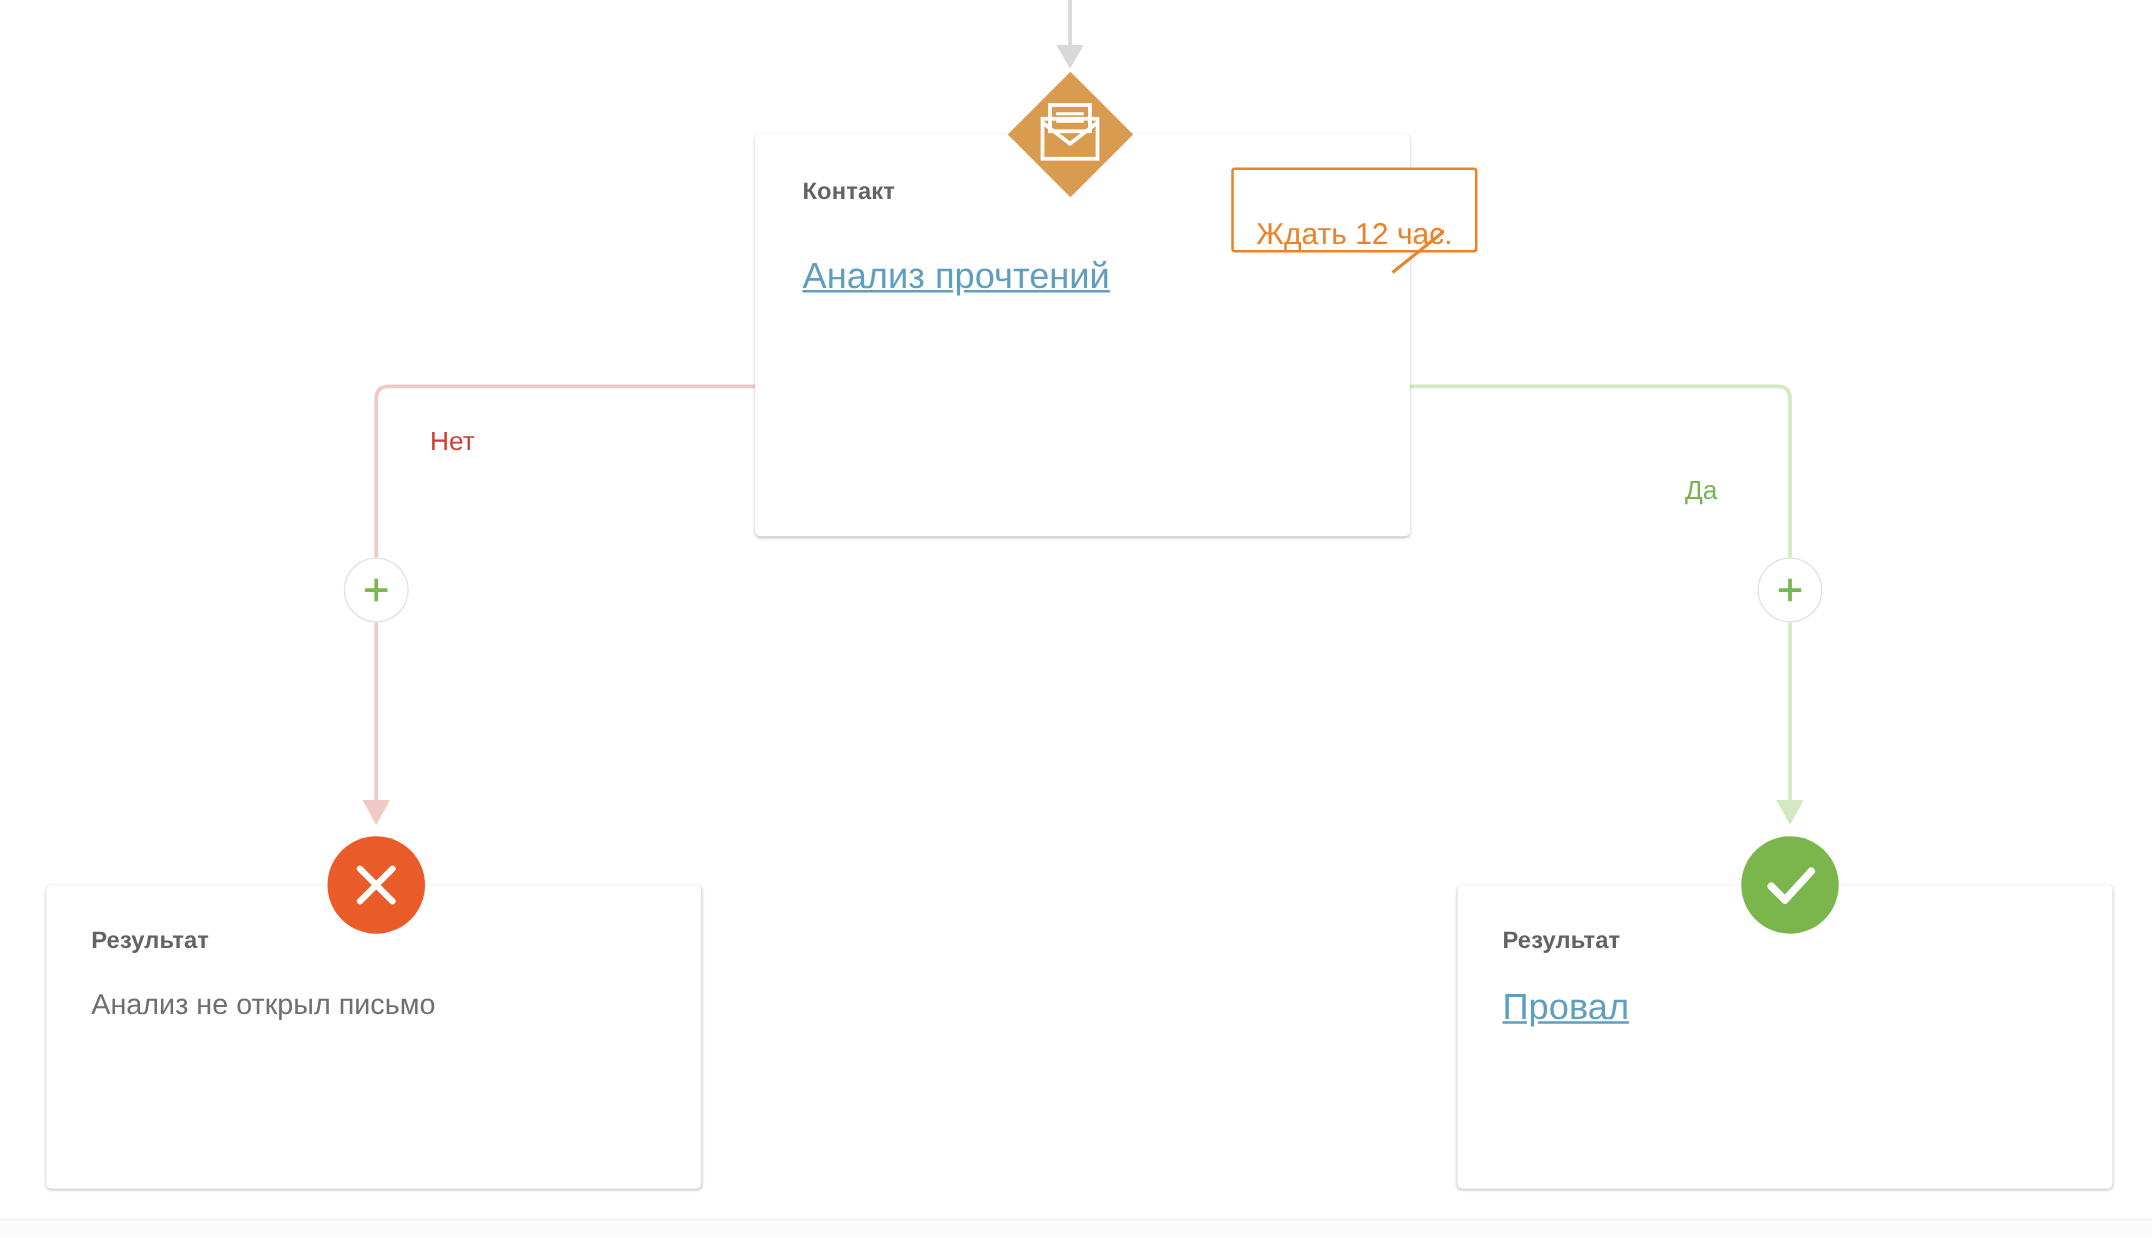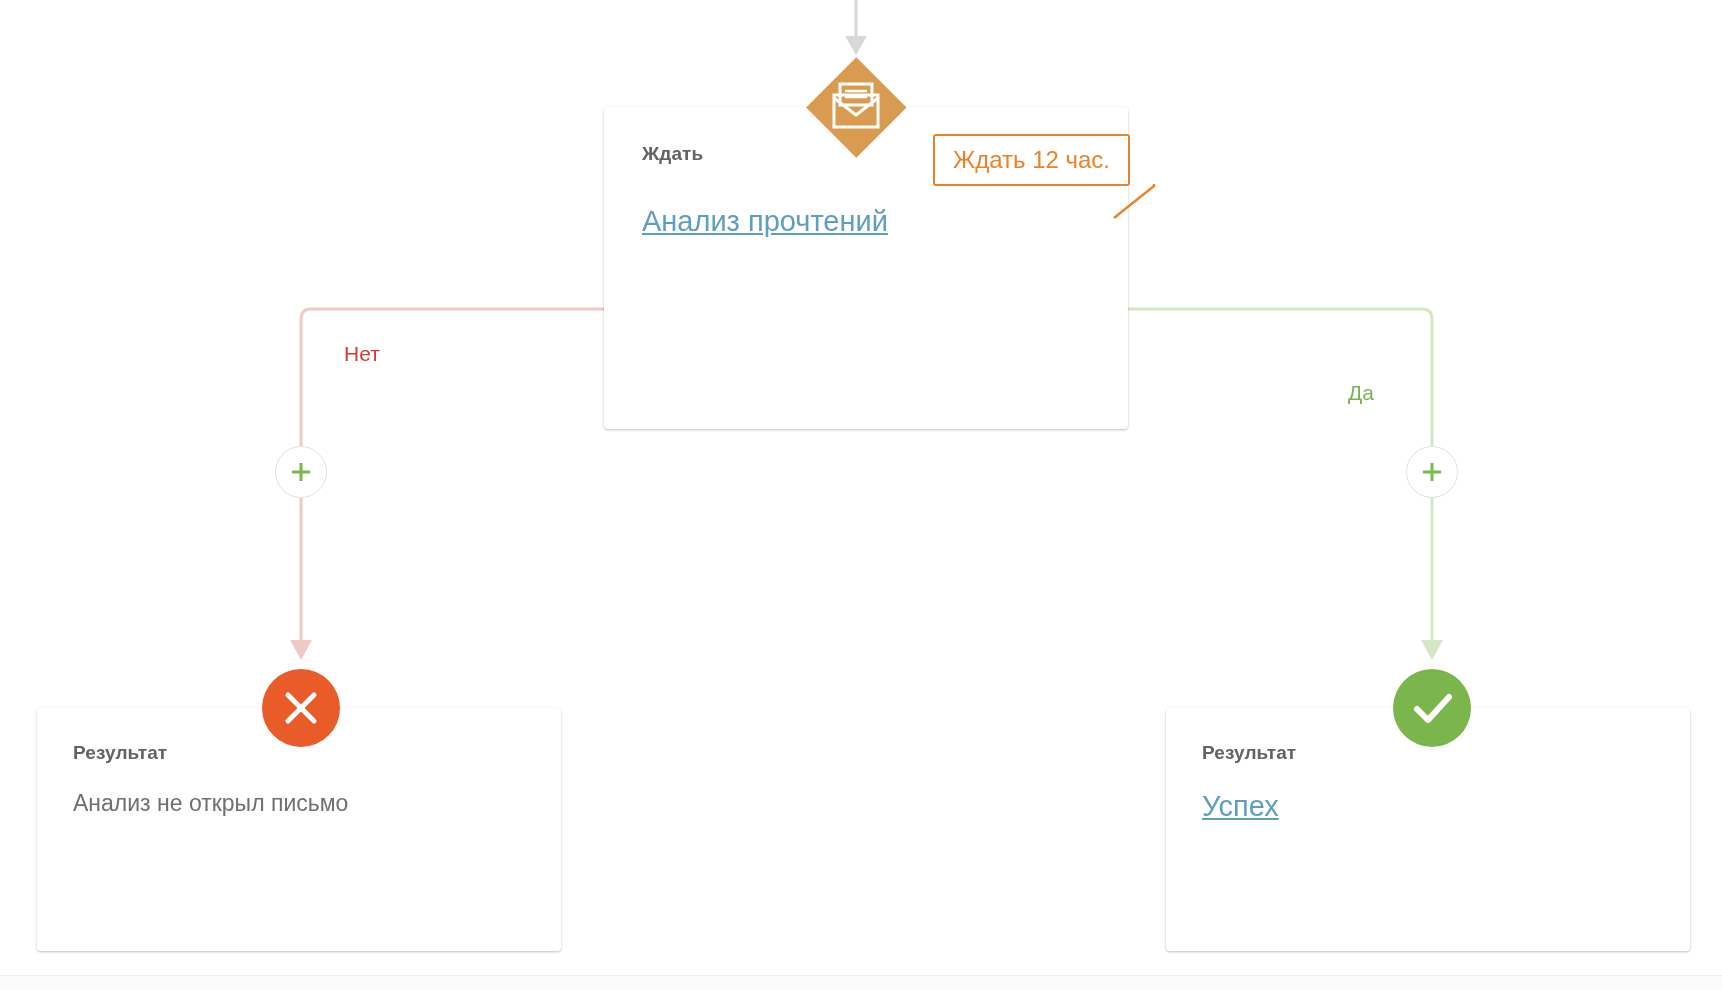--- a/index.html
+++ b/index.html
@@ -148,26 +148,26 @@
     display: flex;
     align-items: center;
     justify-content: center;
   }
   #badge-fail    { left: 262px;  top: 669px; background: #ea5b2a; }
   #badge-success { left: 1393px; top: 669px; background: #7bb64c; }
 
   
   #wait-badge {
     position: absolute;
-    left: 933px;
+    left: 985px;
     top: 134px;
-    height: 52px;
+    height: 68px;
     padding: 0 18px;
     display: flex;
-    align-items: center;
+    align-items: flex-end;
     border: 2px solid #ed8128;
     border-radius: 3px;
     background: #ffffff;
     box-sizing: border-box;
     cursor: pointer;
   }
   #wait-badge .wait-text {
     font-size: 24px;
     color: #ed8128;
     white-space: nowrap;
@@ -206,21 +206,21 @@
     <path d="M 604 309 L 311 309 Q 301 309 301 319 L 301 446" fill="none" stroke="#f0c9c7" stroke-width="3"></path>
     <path d="M 301 498 L 301 641" fill="none" stroke="#f0c9c7" stroke-width="3"></path>
     <polygon points="290,640 312,640 301,660" fill="#f0c9c7"></polygon>
 
     <path d="M 1128 309 L 1422 309 Q 1432 309 1432 319 L 1432 446" fill="none" stroke="#d5e8c4" stroke-width="3"></path>
     <path d="M 1432 498 L 1432 641" fill="none" stroke="#d5e8c4" stroke-width="3"></path>
     <polygon points="1421,640 1443,640 1432,660" fill="#d5e8c4"></polygon>
   </svg>
 
   <div class="card" id="analysis-card">
-    <div class="card-title">Ждать</div>
+    <div class="card-title">Контакт</div>
     <div class="card-link">Анализ прочтений</div>
   </div>
 
   <div id="mail-node">
     <div class="diamond"></div>
     <svg class="envelope" viewBox="0 0 100 100" xmlns="http://www.w3.org/2000/svg">
 
       <rect x="34" y="27" width="32" height="21" fill="none" stroke="#ffffff" stroke-width="3"></rect>
       <line x1="39" y1="34" x2="61" y2="34" stroke="#ffffff" stroke-width="2.5"></line>
       <line x1="39" y1="40" x2="61" y2="40" stroke="#ffffff" stroke-width="2.5"></line>
@@ -260,21 +260,21 @@
   </div>
   <div class="status-badge" id="badge-fail">
     <svg width="78" height="78" viewBox="0 0 78 78" xmlns="http://www.w3.org/2000/svg">
       <line x1="26" y1="26" x2="52" y2="52" stroke="#ffffff" stroke-width="5" stroke-linecap="round"></line>
       <line x1="52" y1="26" x2="26" y2="52" stroke="#ffffff" stroke-width="5" stroke-linecap="round"></line>
     </svg>
   </div>
 
   <div class="card result-card" id="success-card">
     <div class="card-title">Результат</div>
-    <div class="card-link">Успех</div>
+    <div class="card-link">Провал</div>
   </div>
   <div class="status-badge" id="badge-success">
     <svg width="78" height="78" viewBox="0 0 78 78" xmlns="http://www.w3.org/2000/svg">
       <polyline points="24,40 35,51 56,28" fill="none" stroke="#ffffff" stroke-width="6" stroke-linecap="round" stroke-linejoin="round"></polyline>
     </svg>
   </div>
 
   <div id="page-edge"></div>
 
 </div>

